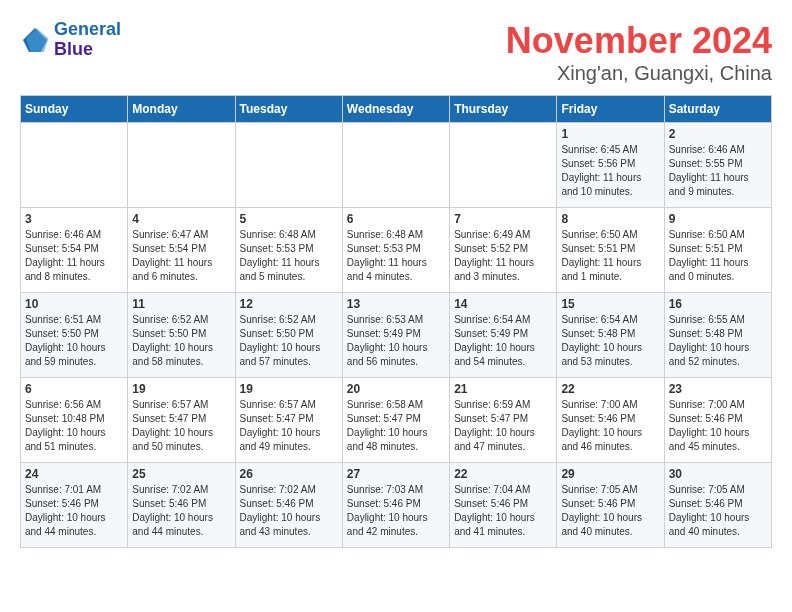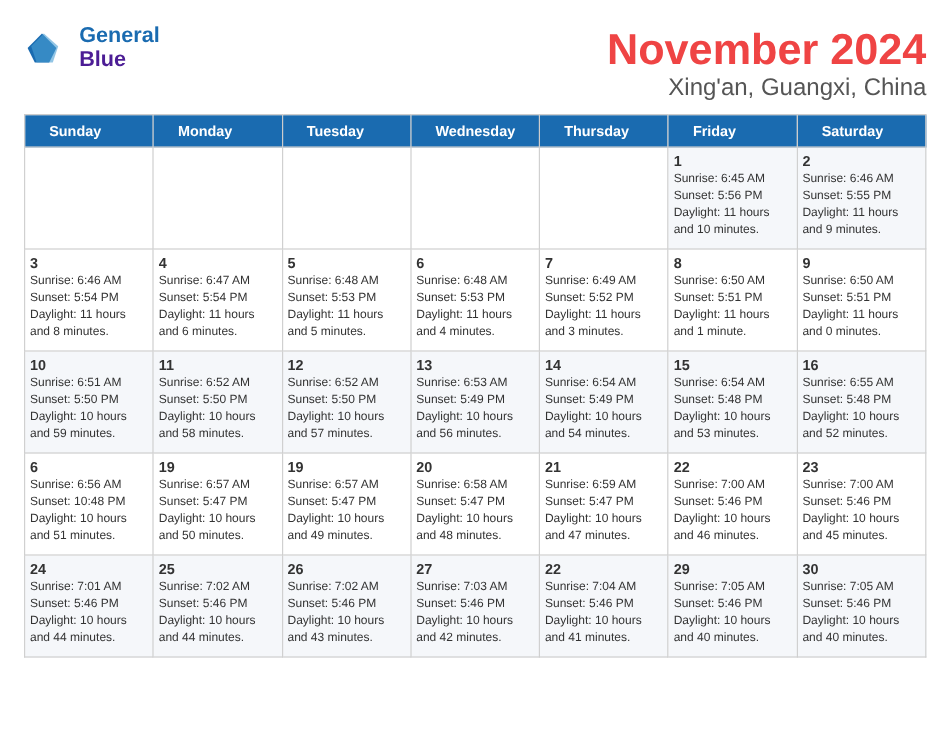--- a/index.html
+++ b/index.html
@@ -12,21 +12,21 @@
     }
     .header {
       display: flex;
       justify-content: space-between;
       align-items: flex-start;
       margin-bottom: 10px;
     }
     .logo {
       display: flex;
       align-items: center;
-      gap: 16px;
+      gap: 4px;
     }
     .logo-text {
       font-size: 18px;
       font-weight: bold;
       color: #333;
       line-height: 1.1;
     }
     .logo-text span {
       color: #1a6bb0;
     }
@@ -49,21 +49,21 @@
     table {
       width: 100%;
       border-collapse: collapse;
       table-layout: fixed;
     }
     thead tr th {
       background-color: #1a6bb0;
       color: #fff;
       font-size: 12px;
       font-weight: bold;
-      padding: 6px 20px;
+      padding: 6px 4px;
       text-align: left;
       border: 1px solid #ccc;
     }
     tbody tr td {
       border: 1px solid #d0d0d0;
       vertical-align: top;
       padding: 4px 4px;
       font-size: 10px;
       color: #333;
       height: 85px;

